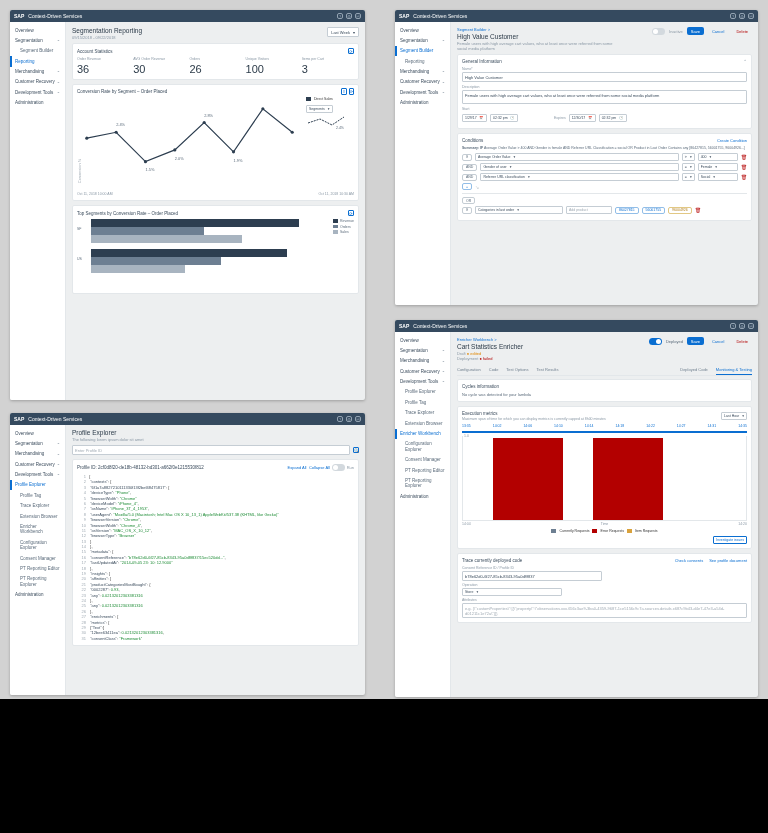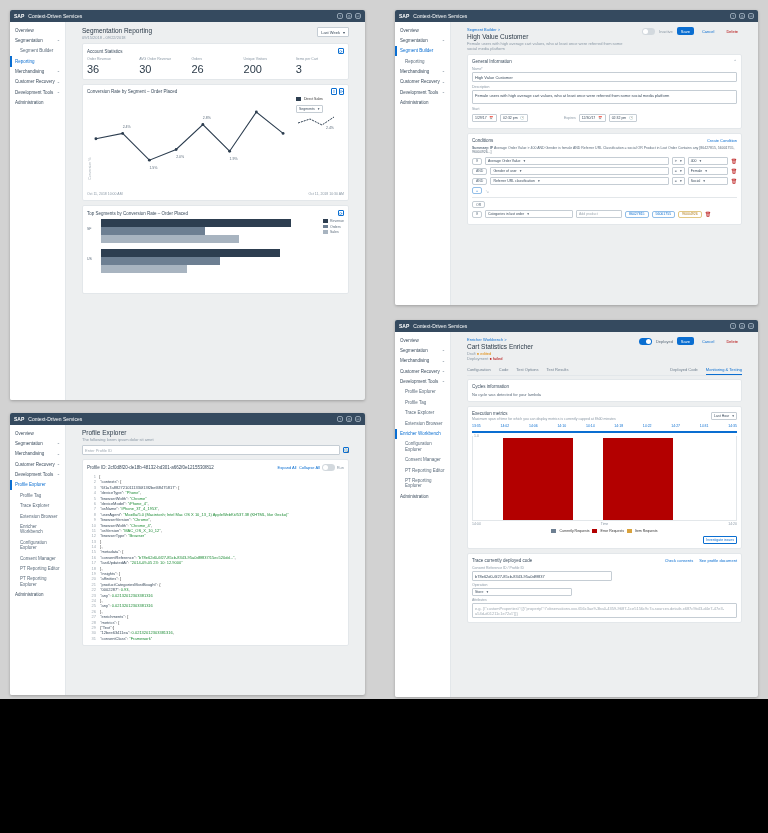--- a/index.html
+++ b/index.html
@@ -14,21 +14,21 @@
   .titlebar .ticon { width: 6px; height: 6px; border: .5px solid #93a3b2; border-radius: 2px; display: flex; align-items: center; justify-content: center; font-size: 4px; color: #93a3b2; }
 
   .body { display: flex; height: calc(100% - 12px); }
   .sidebar { width: 56px; background: #fff; border-right: 1px solid #e3e7ea; padding: 3px 0; }
   .side-item { padding: 2.5px 5px; display: flex; align-items: center; justify-content: space-between; color: #3a4b5c; font-size: 4.5px; line-height: 1.2; }
   .side-item.sub { padding-left: 10px; color: #5b6b7b; }
   .side-item.active { color: #0a6ed1; }
   .side-item.active.bar { border-left: 2px solid #0a6ed1; padding-left: 3px; }
   .caret { font-size: 4px; color: #6f7f8e; }
 
-  .content { flex: 1; padding: 4px 16px; overflow: hidden; }
+  .content { flex: 1; padding: 4px 6px; overflow: hidden; }
   .page-head { display: flex; justify-content: space-between; align-items: flex-start; padding: 1px 0 3px; }
   .page-title { font-size: 6.5px; color: #2b3a48; font-weight: 400; }
   .page-sub { font-size: 4px; color: #8a98a5; margin-top: 1px; }
   .crumb { font-size: 4px; color: #0a6ed1; margin-bottom: 1px; }
 
   .card { background: #fff; border: 1px solid #e3e7ea; border-radius: 2px; margin-bottom: 4px; padding: 4px; }
   .card-h { font-size: 4.5px; color: #3a4b5c; margin-bottom: 3px; display: flex; justify-content: space-between; align-items: center; }
   .sync { width: 6px; height: 6px; border: .5px solid #0a6ed1; border-radius: 1px; color: #0a6ed1; text-align: center; line-height: 5px; font-size: 4px; }
 
   .stats { display: flex; gap: 4px; }
@@ -157,21 +157,21 @@
           <div class="stat">
                 <div class="lab">AVG Order Revenue</div>
                 <div class="val">30</div>
               </div>
           <div class="stat">
                 <div class="lab">Orders</div>
                 <div class="val">26</div>
               </div>
           <div class="stat">
                 <div class="lab">Unique Visitors</div>
-                <div class="val">200</div>
+                <div class="val">100</div>
               </div>
           <div class="stat">
                 <div class="lab">Items per Cart</div>
                 <div class="val">3</div>
               </div>
         </div>
       </div>
       <div class="card">
         <div class="card-h">
               <span>Conversion Rate by Segment – Order Placed</span>

